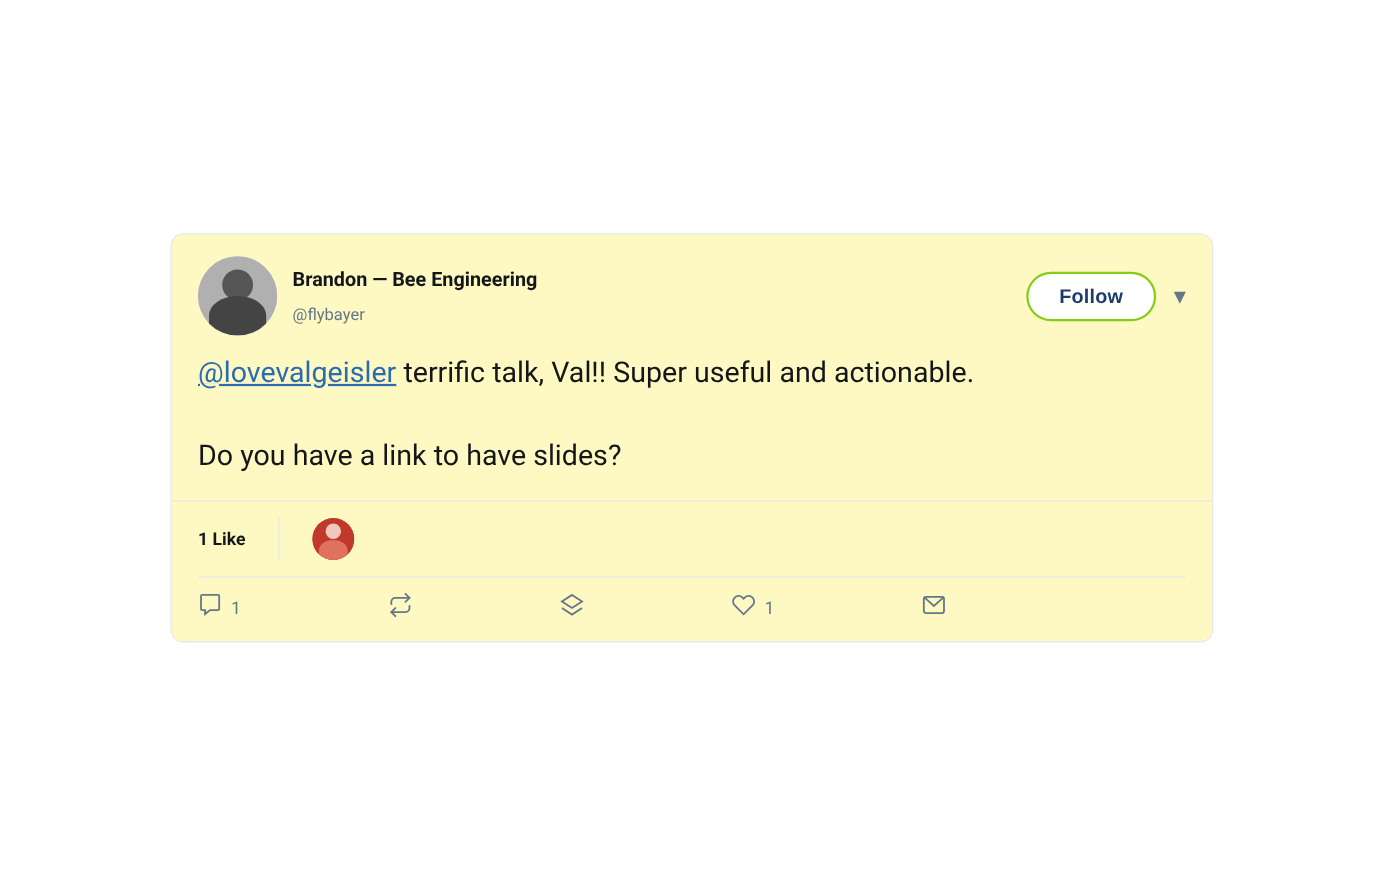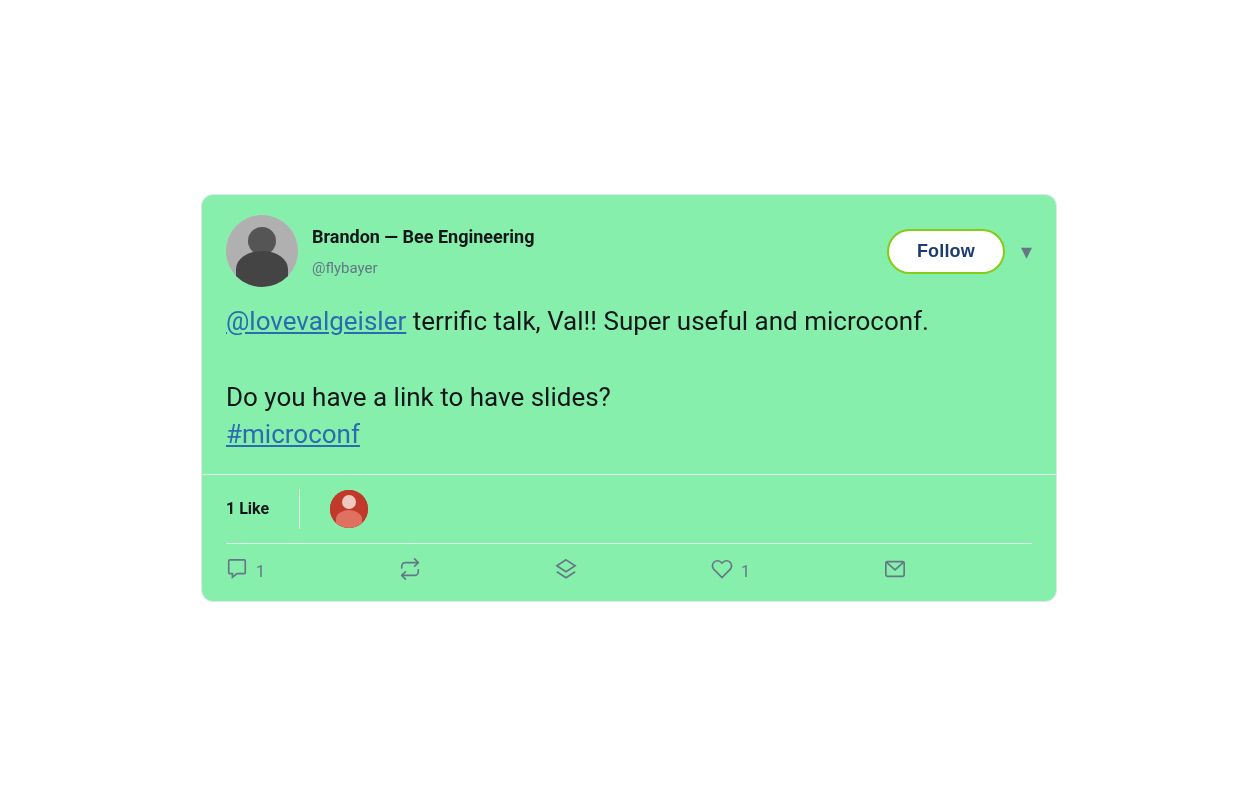--- a/index.html
+++ b/index.html
@@ -6,22 +6,22 @@
     body {
       background: #fff;
       font-family: -apple-system, BlinkMacSystemFont, "Segoe UI", Roboto, Helvetica, Arial, sans-serif;
       display: flex;
       justify-content: center;
       align-items: center;
       min-height: 796px;
       width: 1258px;
     }
     .tweet-card {
-      width: 856px;
-      background: #86efac;
+      width: 948px;
+      background: #fef9c3;
       border: 1px solid #e1e8ed;
       border-radius: 12px;
       padding: 20px 24px 0 24px;
       overflow: hidden;
     }
     .tweet-header {
       display: flex;
       align-items: center;
       justify-content: space-between;
       margin-bottom: 16px;
@@ -234,25 +234,24 @@
       </div>
     </div>
     <div class="tweet-header-right">
       <button class="follow-button">Follow</button>
       <span class="chevron-icon">▾</span>
     </div>
   </div>
 
   <div class="tweet-body">
     <div class="tweet-text">
-      <span class="mention">@lovevalgeisler</span><span> terrific talk, Val!! Super useful and microconf.</span>
+      <span class="mention">@lovevalgeisler</span><span> terrific talk, Val!! Super useful and actionable.</span>
       <br><br>
       <span>Do you have a link to have slides?</span>
       <br>
-      <span class="hashtag">#microconf</span>
     </div>
   </div>
 
   <hr class="tweet-divider">
 
   <div class="tweet-likes-row">
     <div class="likes-count">
       <span>1</span>&nbsp;<span>Like</span>
     </div>
     <div class="likes-divider"></div>

